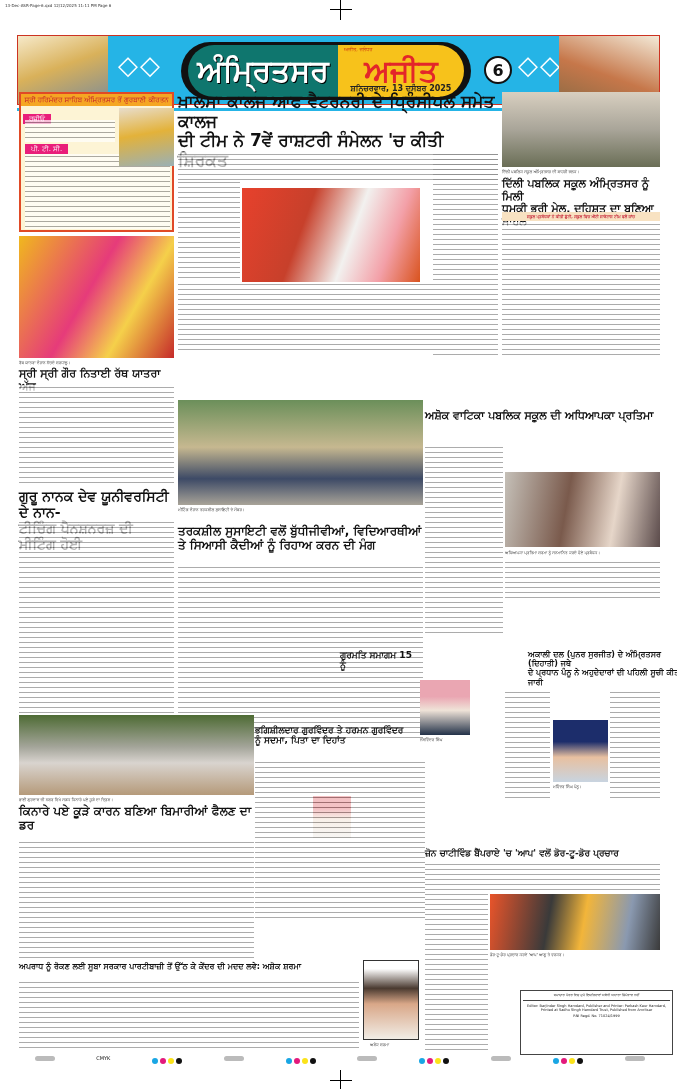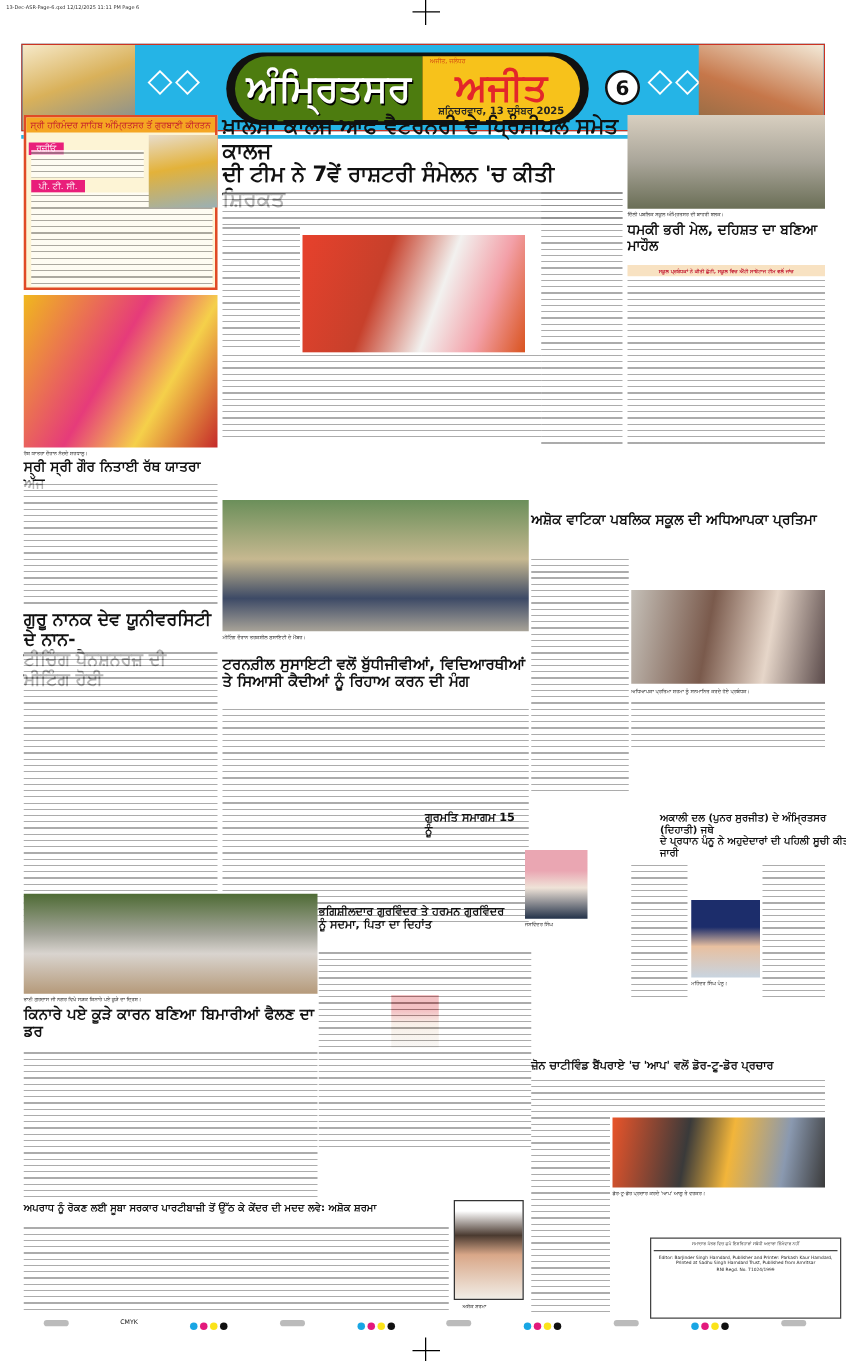--- a/index.html
+++ b/index.html
@@ -5,21 +5,21 @@
 *{box-sizing:border-box;margin:0;padding:0}
 body{width:677px;height:1089px;background:#fff;font-family:"DejaVu Sans",sans-serif;position:relative;overflow:hidden;color:#111}
 .abs{position:absolute}
 .slug{top:3px;left:5px;font-size:4px;color:#333}
 .crop{background:#000}
 .masthead{top:35px;left:17px;width:643px;height:70px;background:#25b4e6;border:1px solid #c32;overflow:hidden}
 .mast-photo-l{left:0;top:0;width:90px;height:70px;background:linear-gradient(160deg,#f6e9c9,#d9b15a 45%,#7a8a99)}
 .mast-photo-r{right:0;top:0;width:100px;height:70px;background:linear-gradient(200deg,#f3ead8,#c6774a 55%,#8a6a44)}
 .mast-diamonds{color:#fff;font-size:26px;top:14px;letter-spacing:2px}
 .mast-oval{left:163px;top:6px;width:290px;height:58px;border-radius:29px;background:#111;overflow:hidden}
-.mast-red{left:7px;top:3px;width:150px;height:52px;border-radius:26px 0 0 26px;background:#4d7c0f;color:#fff;font-size:30px;font-weight:bold;display:flex;align-items:center;justify-content:center;text-shadow:1px 1px #000}
+.mast-red{left:7px;top:3px;width:150px;height:52px;border-radius:26px 0 0 26px;background:#0f766e;color:#fff;font-size:30px;font-weight:bold;display:flex;align-items:center;justify-content:center;text-shadow:1px 1px #000}
 .mast-yellow{left:157px;top:3px;width:126px;height:52px;border-radius:0 26px 26px 0;background:#f7c21b;color:#e3262a;font-size:30px;font-weight:bold;text-align:center}
 .mast-yellow .t{position:absolute;top:8px;left:0;width:100%}
 .mast-yellow .pub{position:absolute;top:1px;left:6px;font-size:5px;color:#c31;font-weight:normal}
 .mast-yellow .date{position:absolute;bottom:3px;left:0;width:100%;font-size:8px;color:#222;font-weight:bold}
 .pgno{left:466px;top:20px;width:28px;height:28px;border-radius:50%;background:#fff;border:2px solid #111;font-size:16px;font-weight:bold;display:flex;align-items:center;justify-content:center}
 .blueline{top:108px;left:17px;width:643px;height:3px;background:#25b4e6}
 .box-left{left:19px;top:92px;width:155px;height:140px;border:2px solid #e04a26;background:#fdf4d5}
 .box-left .hdr{background:#f5a623;color:#c0122b;font-size:7px;text-align:center;padding:2px}
 .tag{display:inline-block;background:#e91e7a;color:#fff;font-size:7px;padding:1px 6px;margin:2px 2px}
 .gt-photo{left:98px;top:14px;width:55px;height:58px;background:linear-gradient(170deg,#e8ddcc,#e3b23a 45%,#9ab0b5)}
@@ -87,29 +87,30 @@
 </div>
 <div class="abs col-text" style="left:178px;top:152px;width:320px;height:28px"></div>
 <div class="abs col-text" style="left:178px;top:180px;width:62px;height:100px"></div>
 <div class="abs photo" style="left:242px;top:188px;width:178px;height:94px;background:linear-gradient(110deg,#e7412c,#c7402b 35%,#f2f1ef 60%,#f3a0a8 80%,#d9531e)"></div>
 <div class="abs col-text" style="left:178px;top:282px;width:255px;height:70px"></div>
 <div class="abs col-text" style="left:433px;top:152px;width:65px;height:205px"></div>
 
 <div class="abs photo" style="left:502px;top:92px;width:158px;height:75px;background:linear-gradient(180deg,#d8cfc0,#a9a599 50%,#6a6e56)"></div>
 <div class="abs caption" style="left:502px;top:169px">ਦਿੱਲੀ ਪਬਲਿਕ ਸਕੂਲ ਅੰਮ੍ਰਿਤਸਰ ਦੀ ਬਾਹਰੀ ਝਲਕ।</div>
 <div class="abs headline" style="left:502px;top:178px;width:158px;font-size:11px">
+  <div>ਦਿੱਲੀ ਪਬਲਿਕ ਸਕੂਲ ਅੰਮ੍ਰਿਤਸਰ ਨੂੰ ਮਿਲੀ</div>
   <div>ਧਮਕੀ ਭਰੀ ਮੇਲ, ਦਹਿਸ਼ਤ ਦਾ ਬਣਿਆ ਮਾਹੌਲ</div>
 </div>
 <div class="abs sub-strip" style="left:502px;top:212px;width:158px;font-size:4px">ਸਕੂਲ ਪ੍ਰਬੰਧਕਾਂ ਨੇ ਕੀਤੀ ਛੁੱਟੀ, ਸਕੂਲ ਵਿਚ ਐਂਟੀ ਸਾਬੋਟਾਜ ਟੀਮ ਵਲੋਂ ਜਾਂਚ</div>
 <div class="abs col-text" style="left:502px;top:222px;width:158px;height:135px"></div>
 
 <div class="abs photo" style="left:178px;top:400px;width:245px;height:105px;background:linear-gradient(180deg,#6b8f5a,#c6b890 45%,#3d4a66 75%,#a8a398)"></div>
 <div class="abs caption" style="left:178px;top:507px">ਮੀਟਿੰਗ ਦੌਰਾਨ ਤਰਕਸ਼ੀਲ ਸੁਸਾਇਟੀ ਦੇ ਮੈਂਬਰ।</div>
 <div class="abs headline" style="left:178px;top:525px;width:245px;font-size:12px">
-  <div>ਟਰਨਰ਼ੀਲ ਸੁਸਾਇਟੀ ਵਲੋਂ ਬੁੱਧੀਜੀਵੀਆਂ, ਵਿਦਿਆਰਥੀਆਂ</div>
+  <div>ਤਰਕਸ਼ੀਲ ਸੁਸਾਇਟੀ ਵਲੋਂ ਬੁੱਧੀਜੀਵੀਆਂ, ਵਿਦਿਆਰਥੀਆਂ</div>
   <div>ਤੇ ਸਿਆਸੀ ਕੈਦੀਆਂ ਨੂੰ ਰਿਹਾਅ ਕਰਨ ਦੀ ਮੰਗ</div>
 </div>
 <div class="abs col-text" style="left:178px;top:565px;width:245px;height:175px"></div>
 
 <div class="abs headline" style="left:425px;top:410px;width:235px;font-size:11px">
   <div>ਅਸ਼ੋਕ ਵਾਟਿਕਾ ਪਬਲਿਕ ਸਕੂਲ ਦੀ ਅਧਿਆਪਕਾ ਪ੍ਰਤਿਮਾ</div>
 </div>
 <div class="abs col-text" style="left:425px;top:445px;width:78px;height:190px"></div>
 <div class="abs photo" style="left:505px;top:472px;width:155px;height:75px;background:linear-gradient(100deg,#c5c0b8,#7a5a4c 40%,#e6d6c9 70%,#5a4a4a)"></div>
 <div class="abs caption" style="left:505px;top:550px;width:155px">ਅਧਿਆਪਕਾ ਪ੍ਰਤਿਮਾ ਸ਼ਰਮਾ ਨੂੰ ਸਨਮਾਨਿਤ ਕਰਦੇ ਹੋਏ ਪ੍ਰਬੰਧਕ।</div>

